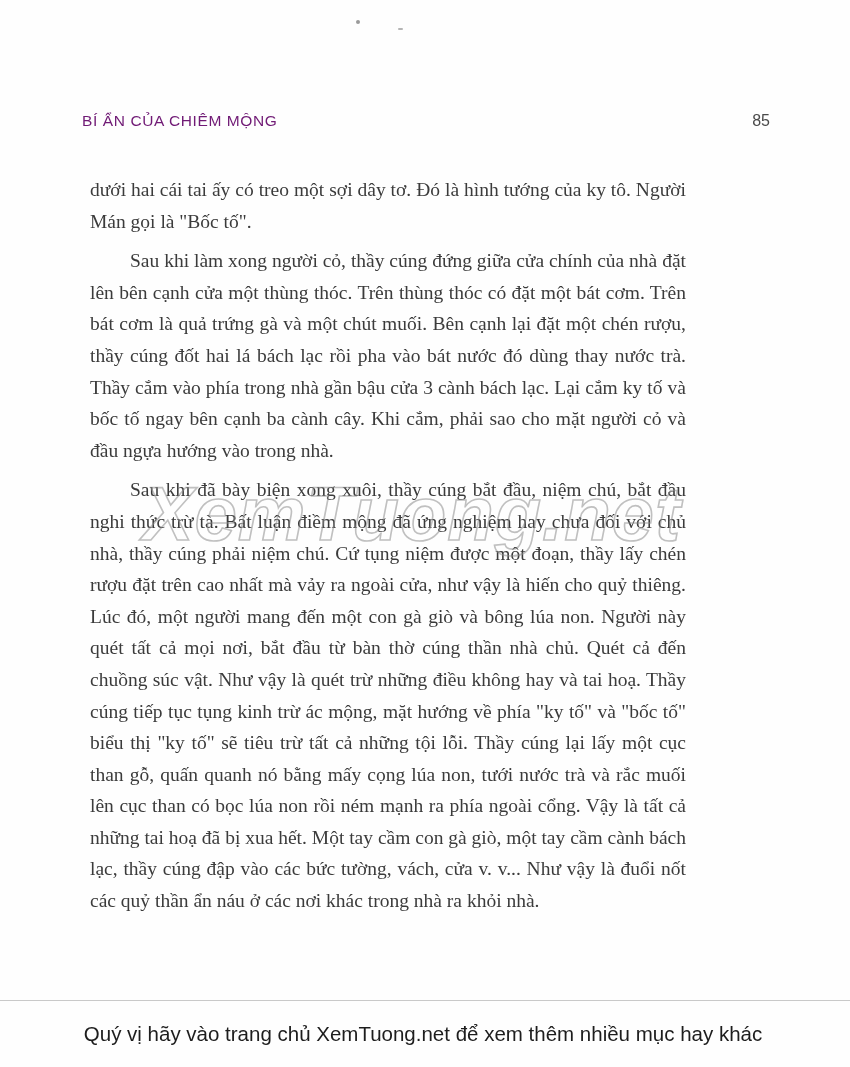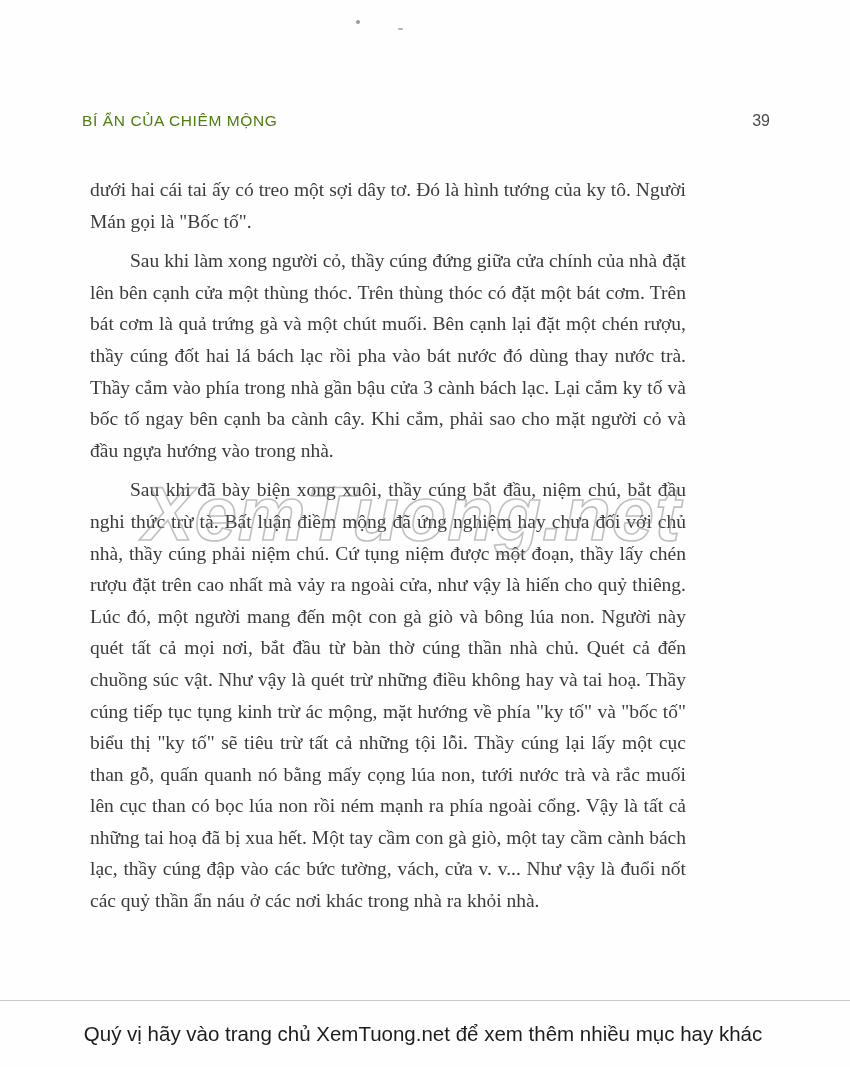--- a/index.html
+++ b/index.html
@@ -38,21 +38,21 @@
     right: 80px;
     top: 112px;
     display: flex;
     align-items: baseline;
     justify-content: space-between;
   }
   .running-head {
     font-family: "Liberation Sans", sans-serif;
     font-size: 15.5px;
     letter-spacing: 0.6px;
-    color: #4d7c0f;
+    color: #701a75;
     white-space: nowrap;
   }
   .page-number {
     font-family: "Liberation Sans", sans-serif;
     font-size: 16px;
     color: #4a4a4a;
   }
 
   
   .body-text {
@@ -110,21 +110,21 @@
 </head>
 <body>
 
 <div class="page">
 
   <span class="speck speck-left"></span>
   <span class="speck speck-right"></span>
 
   <div class="header-row">
     <div class="running-head">BÍ ẨN CỦA CHIÊM MỘNG</div>
-    <div class="page-number">39</div>
+    <div class="page-number">85</div>
   </div>
 
   <div class="body-text">
     <p>dưới hai cái tai ấy có treo một sợi dây tơ. Đó là hình tướng của ky tô. Người Mán gọi là "Bốc tố".</p>
     <p class="para-indent para-gap">Sau khi làm xong người cỏ, thầy cúng đứng giữa cửa chính của nhà đặt lên bên cạnh cửa một thùng thóc. Trên thùng thóc có đặt một bát cơm. Trên bát cơm là quả trứng gà và một chút muối. Bên cạnh lại đặt một chén rượu, thầy cúng đốt hai lá bách lạc rồi pha vào bát nước đó dùng thay nước trà. Thầy cắm vào phía trong nhà gần bậu cửa 3 cành bách lạc. Lại cắm ky tố và bốc tố ngay bên cạnh ba cành cây. Khi cắm, phải sao cho mặt người cỏ và đầu ngựa hướng vào trong nhà.</p>
     <p class="para-indent para-gap">Sau khi đã bày biện xong xuôi, thầy cúng bắt đầu, niệm chú, bắt đầu nghi thức trừ tà. Bất luận điềm mộng đã ứng nghiệm hay chưa đối với chủ nhà, thầy cúng phải niệm chú. Cứ tụng niệm được một đoạn, thầy lấy chén rượu đặt trên cao nhất mà vảy ra ngoài cửa, như vậy là hiến cho quỷ thiêng. Lúc đó, một người mang đến một con gà giò và bông lúa non. Người này quét tất cả mọi nơi, bắt đầu từ bàn thờ cúng thần nhà chủ. Quét cả đến chuồng súc vật. Như vậy là quét trừ những điều không hay và tai hoạ. Thầy cúng tiếp tục tụng kinh trừ ác mộng, mặt hướng về phía "ky tố" và "bốc tố" biểu thị "ky tố" sẽ tiêu trừ tất cả những tội lỗi. Thầy cúng lại lấy một cục than gỗ, quấn quanh nó bằng mấy cọng lúa non, tưới nước trà và rắc muối lên cục than có bọc lúa non rồi ném mạnh ra phía ngoài cổng. Vậy là tất cả những tai hoạ đã bị xua hết. Một tay cầm con gà giò, một tay cầm cành bách lạc, thầy cúng đập vào các bức tường, vách, cửa v. v... Như vậy là đuổi nốt các quỷ thần ẩn náu ở các nơi khác trong nhà ra khỏi nhà.</p>
   </div>
 
   <div class="watermark">XemTuong.net</div>
 

